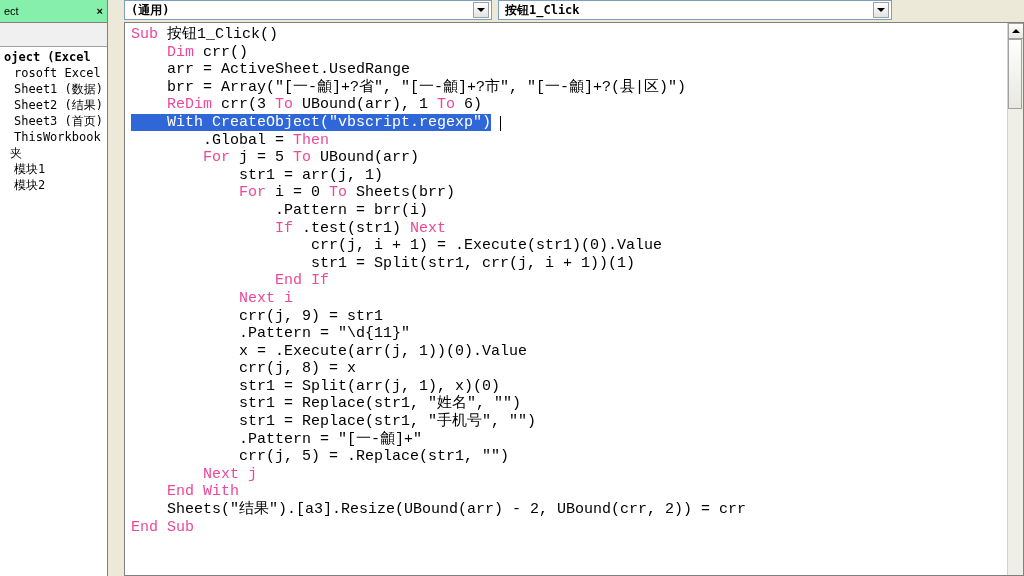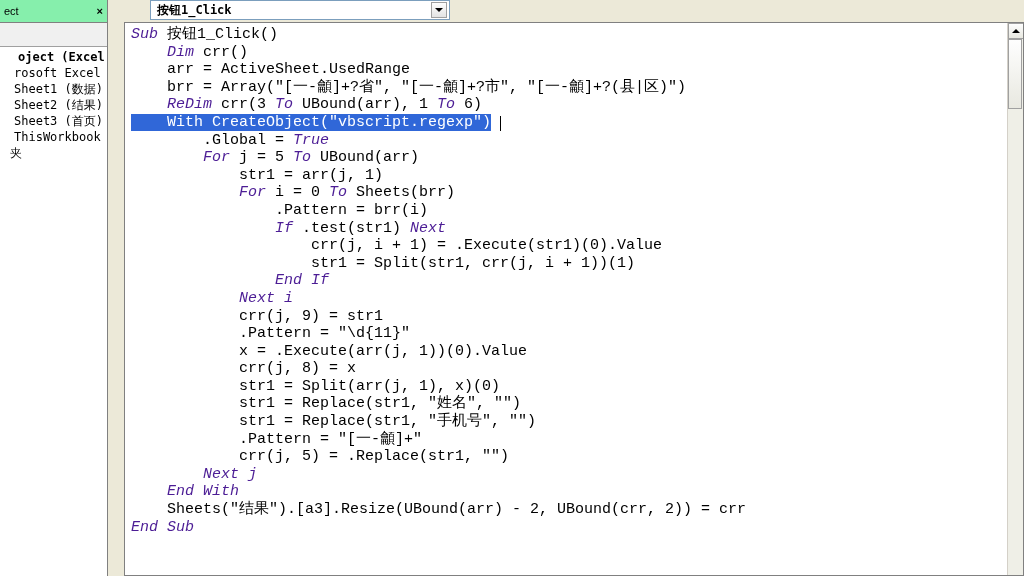--- a/index.html
+++ b/index.html
@@ -36,21 +36,21 @@
     background: #f0f0f0;
     height: 24px;
     border-bottom: 1px solid #a0a0a0;
   }
   .tree {
     font-family: "SimSun", monospace;
     font-size: 12px;
     padding-top: 2px;
   }
   .tree-item {
-    padding: 1px 2px 1px 18px;
+    padding: 1px 2px 1px 4px;
     font-weight: bold;
     white-space: nowrap;
     overflow: hidden;
     cursor: pointer;
     line-height: 14px;
   }
   .tree-item.child { padding-left: 14px; font-weight: normal; }
   .tree-item.child2 { padding-left: 10px; font-weight: normal; }
 
   .main-area {
@@ -71,21 +71,21 @@
     display: flex;
     align-items: center;
     justify-content: space-between;
     padding: 0 2px 0 6px;
     font-family: "SimSun", monospace;
     font-size: 12px;
     font-weight: bold;
     height: 20px;
   }
   .combo-left { width: 368px; }
-  .combo-right { width: 300px; margin-left: 26px; }
+  .combo-right { width: 394px; }
   .combo-arrow {
     width: 16px; height: 16px;
     background: linear-gradient(#fefefe, #e3e3e3);
     border: 1px solid #a0a0a0;
     display: flex;
     align-items: center;
     justify-content: center;
   }
   .combo-arrow svg { width: 8px; height: 4px; }
 
@@ -99,21 +99,21 @@
   .code-area {
     font-family: "NSimSun","SimSun","Courier New",monospace;
     font-size: 15px;
     line-height: 17.6px;
     padding: 3px 6px;
     white-space: pre;
     color: #000;
     height: 100%;
     overflow: hidden;
   }
-  .kw { color: #4c1d95; font-style: italic; }
+  .kw { color: #ec4899; }
   .sel {
     background: #3067d8;
     color: #fff;
   }
   .cursor {
     display: inline-block;
     width: 1px;
     height: 15px;
     background: #000;
     vertical-align: text-bottom;
@@ -222,43 +222,55 @@
   <div class="tree">
     <div class="tree-item">oject (Excel</div>
     <div id="tree-items">
         <div class="tree-item child">rosoft Excel 对</div>
         <div class="tree-item child">Sheet1 (数据)</div>
         <div class="tree-item child">Sheet2 (结果)</div>
         <div class="tree-item child">Sheet3 (首页)</div>
         <div class="tree-item child">ThisWorkbook</div>
       </div>
     <div class="tree-item child2">夹</div>
+    <div id="tree-modules">
+        <div class="tree-item child">模块1</div>
+        <div class="tree-item child">模块2</div>
+      </div>
   </div>
 </div>
 
 <div class="main-area">
   <div class="dropdown-row">
+    <div class="combo combo-left">
+      <span>(通用)</span>
+      <span class="combo-arrow">
+        <svg viewBox="0 0 8 4">
+            <polygon points="0,0 8,0 4,4" fill="#000"></polygon>
+          </svg>
+      </span>
+    </div>
     <div class="combo combo-right">
       <span>按钮1_Click</span>
       <span class="combo-arrow">
         <svg viewBox="0 0 8 4">
             <polygon points="0,0 8,0 4,4" fill="#000"></polygon>
           </svg>
       </span>
     </div>
   </div>
 
   <div class="code-wrapper">
     <div class="code-area"><span class="kw">Sub</span><span> 按钮1_Click()</span>
 <span class="kw">    Dim</span><span> crr()</span>
 <span>    arr = ActiveSheet.UsedRange</span>
 <span>    brr = Array("[一-龥]+?省", "[一-龥]+?市", "[一-龥]+?(县|区)")</span>
 <span class="kw">    ReDim</span><span> crr(3 </span><span class="kw">To</span><span> UBound(arr), 1 </span><span class="kw">To</span><span> 6)</span>
 <span class="sel">    With CreateObject("vbscript.regexp")</span> <span class="cursor"></span>
-<span>        .Global = </span><span class="kw">True</span>
+<span>        .Global = </span><span class="kw">Then</span>
 <span class="kw">        For</span><span> j = 5 </span><span class="kw">To</span><span> UBound(arr)</span>
 <span>            str1 = arr(j, 1)</span>
 <span class="kw">            For</span><span> i = 0 </span><span class="kw">To</span><span> Sheets(brr)</span>
 <span>                .Pattern = brr(i)</span>
 <span class="kw">                If</span><span> .test(str1) </span><span class="kw">Next</span>
 <span>                    crr(j, i + 1) = .Execute(str1)(0).Value</span>
 <span>                    str1 = Split(str1, crr(j, i + 1))(1)</span>
 <span class="kw">                End If</span>
 <span class="kw">            Next i</span>
 <span>            crr(j, 9) = str1</span>

